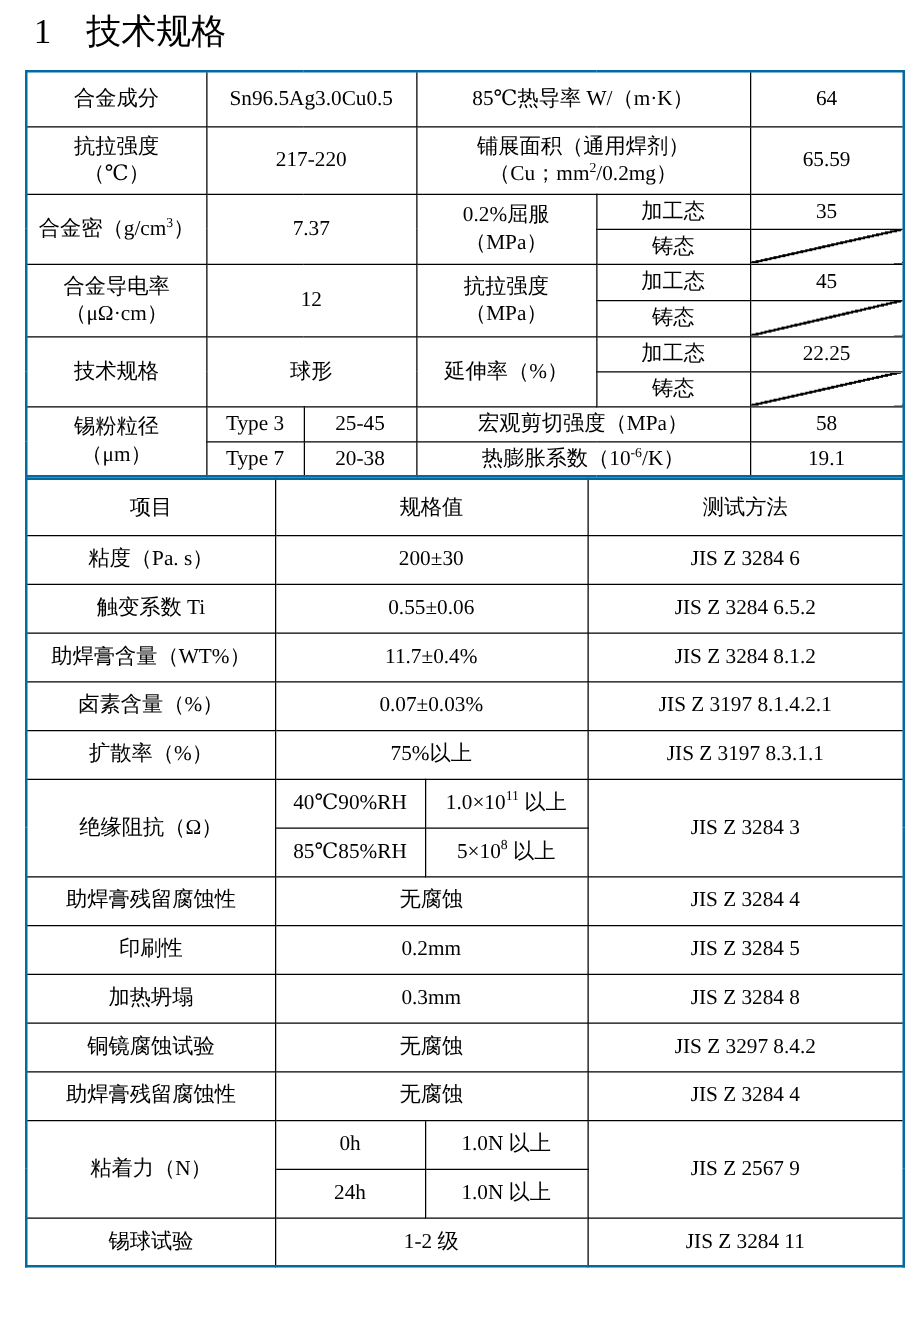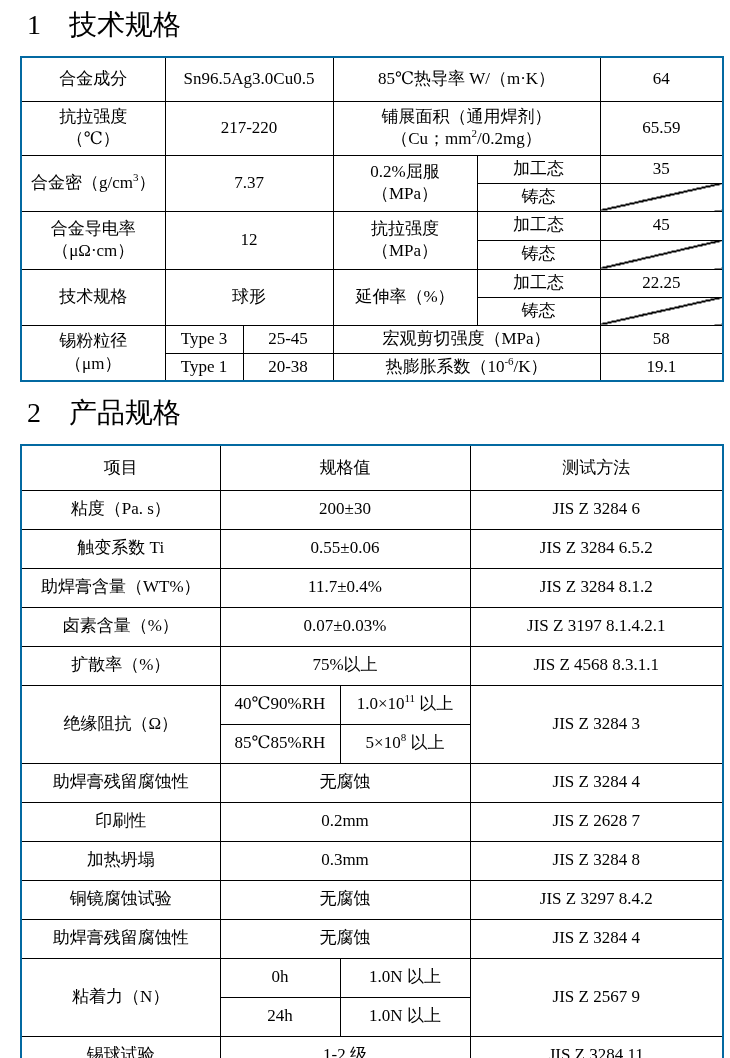--- a/index.html
+++ b/index.html
@@ -119,29 +119,28 @@
       </tr>
       <tr class="h28">
         <td rowspan="2">锡粉粒径
 （μm）</td>
         <td>Type 3</td>
         <td>25-45</td>
         <td colspan="2">宏观剪切强度（MPa）</td>
         <td>58</td>
       </tr>
       <tr class="h28">
-        <td>Type 1</td>
+        <td>Type 7</td>
         <td>20-38</td>
         <td colspan="2">热膨胀系数（10<sup>-6</sup>/K）</td>
         <td>19.1</td>
       </tr>
     </tbody>
   </table>
 
-  <div class="sec-title second">2　产品规格</div>
 
   <table class="doc-table">
     <colgroup>
       <col style="width:199px">
         <col style="width:120px">
         <col style="width:130px">
         <col style="width:253px">
     </colgroup>
     <tbody>
       <tr class="h45">
@@ -165,41 +164,41 @@
         <td>JIS Z 3284 8.1.2</td>
       </tr>
       <tr class="h39">
         <td>卤素含量（%）</td>
         <td colspan="2">0.07±0.03%</td>
         <td>JIS Z 3197 8.1.4.2.1</td>
       </tr>
       <tr class="h39">
         <td>扩散率（%）</td>
         <td colspan="2">75%以上</td>
-        <td>JIS Z 4568 8.3.1.1</td>
+        <td>JIS Z 3197 8.3.1.1</td>
       </tr>
       <tr class="h39">
         <td rowspan="2">绝缘阻抗（Ω）</td>
         <td>40℃90%RH</td>
         <td>1.0×10<sup>11</sup> 以上</td>
         <td rowspan="2">JIS Z 3284 3</td>
       </tr>
       <tr class="h39">
         <td>85℃85%RH</td>
         <td>5×10<sup>8</sup> 以上</td>
       </tr>
       <tr class="h39">
         <td>助焊膏残留腐蚀性</td>
         <td colspan="2">无腐蚀</td>
         <td>JIS Z 3284 4</td>
       </tr>
       <tr class="h39">
         <td>印刷性</td>
         <td colspan="2">0.2mm</td>
-        <td>JIS Z 2628 7</td>
+        <td>JIS Z 3284 5</td>
       </tr>
       <tr class="h39">
         <td>加热坍塌</td>
         <td colspan="2">0.3mm</td>
         <td>JIS Z 3284 8</td>
       </tr>
       <tr class="h39">
         <td>铜镜腐蚀试验</td>
         <td colspan="2">无腐蚀</td>
         <td>JIS Z 3297 8.4.2</td>

